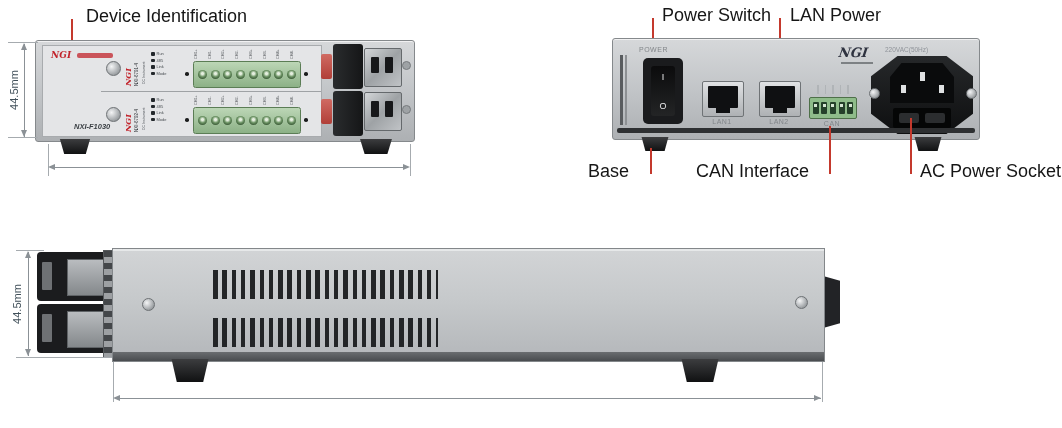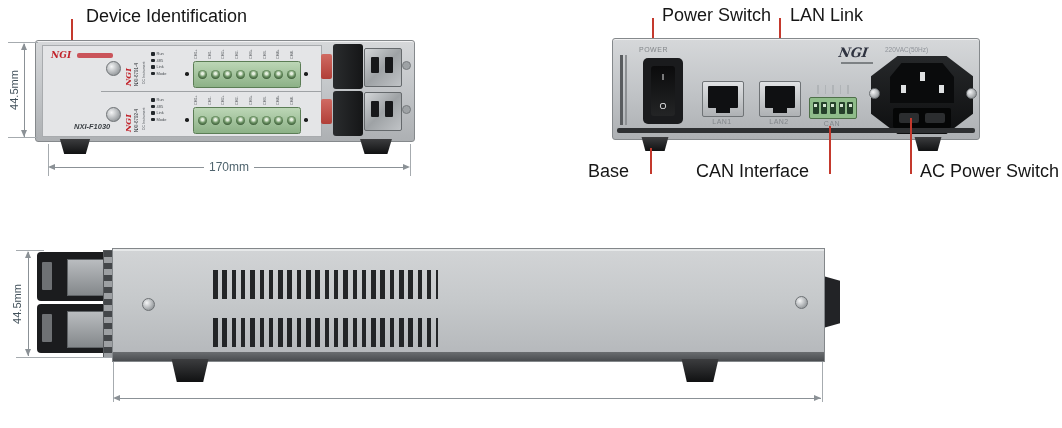--- a/index.html
+++ b/index.html
@@ -207,27 +207,26 @@
     <div class="dline" style="left:24px;top:44px;width:1px;height:93px;"></div>
     <div class="arr u" style="left:21px;top:43px;"></div>
     <div class="arr d" style="left:21px;top:130px;"></div>
     <div class="vdimtxt" style="left:-34px;top:84px;">44.5mm</div>
 
     <div class="ext" style="left:48px;top:144px;width:1px;height:32px;"></div>
     <div class="ext" style="left:410px;top:144px;width:1px;height:32px;"></div>
     <div class="dline" style="left:50px;top:167px;width:358px;height:1px;"></div>
     <div class="arr l" style="left:48px;top:164px;"></div>
     <div class="arr r" style="left:403px;top:164px;"></div>
-    <div class="dimtxt" style="left:50px;top:160px;width:358px;text-align:center;"><span style="background:#fff;padding:0 5px;">170mm</span></div>
   </div>
 
   <div class="abs" style="left:0;top:0;width:1017px;height:190px;">
     <div class="lbl" style="left:662px;top:5px;">Power Switch</div>
     <div class="leader" style="left:652px;top:18px;height:56px;"></div>
-    <div class="lbl" style="left:790px;top:5px;">LAN Link</div>
+    <div class="lbl" style="left:790px;top:5px;">LAN Power</div>
     <div class="leader" style="left:779px;top:18px;height:76px;"></div>
 
     <div class="chassis" style="left:612px;top:38px;width:366px;height:100px;">
       <div class="abs" style="left:7px;top:16px;width:3px;height:70px;background:#595c5f;"></div>
       <div class="abs" style="left:12px;top:16px;width:2px;height:70px;background:#8d9093;"></div>
 
       <div class="ptxt" style="left:26px;top:7px;">POWER</div>
       <div class="abs" style="left:30px;top:19px;width:40px;height:66px;background:#1a1b1d;border-radius:5px;">
         <div class="abs" style="left:8px;top:8px;width:24px;height:50px;background:linear-gradient(180deg,#0b0b0c,#232425);border-radius:3px;">
           <div class="abs" style="left:0;top:6px;width:24px;text-align:center;color:#e8e9ea;font-size:9px;">I</div>
@@ -283,21 +282,21 @@
       <div class="abs" style="left:4px;bottom:6px;right:4px;height:5px;background:#2e3032;border-radius:2px;"></div>
     </div>
 
     <div class="foot" style="left:639px;top:137px;width:32px;height:14px;"></div>
     <div class="foot" style="left:912px;top:137px;width:32px;height:14px;"></div>
 
     <div class="lbl" style="left:588px;top:161px;">Base</div>
     <div class="leader" style="left:650px;top:148px;height:26px;"></div>
     <div class="lbl" style="left:696px;top:161px;">CAN Interface</div>
     <div class="leader" style="left:829px;top:126px;height:48px;"></div>
-    <div class="lbl" style="left:920px;top:161px;">AC Power Switch</div>
+    <div class="lbl" style="left:920px;top:161px;">AC Power Socket</div>
     <div class="leader" style="left:910px;top:118px;height:56px;"></div>
   </div>
 
   <div class="abs" style="left:0;top:0;width:1062px;height:428px;">
 
     <div class="abs" style="left:37px;top:252px;width:76px;height:101px;">
       <div class="abs" style="left:0;top:0;width:76px;height:49px;background:#1b1c1e;border-radius:4px 0 0 4px;">
         <span class="abs" style="left:5px;top:10px;width:10px;height:28px;background:#6e7174;border-radius:1px;"></span>
         <span class="abs" style="left:30px;top:7px;width:36px;height:35px;background:linear-gradient(180deg,#b9bcbf,#84888b);border:1px solid #5f6366;"></span>
       </div>

